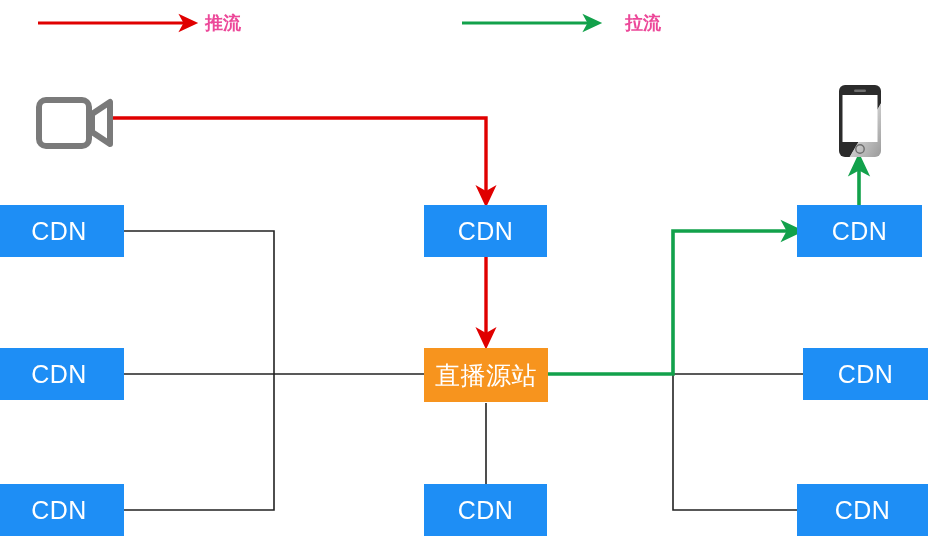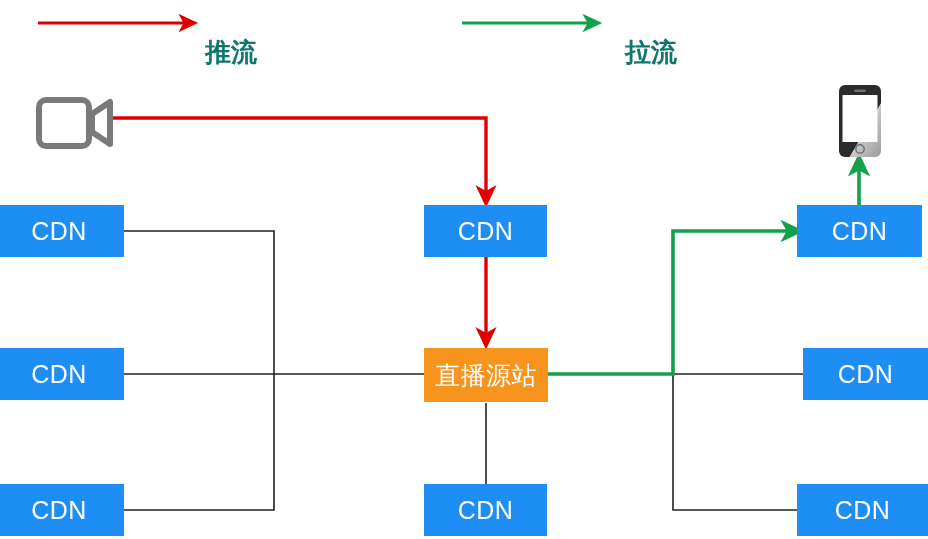--- a/index.html
+++ b/index.html
@@ -36,26 +36,25 @@
   }
   .node.cdn {
     background: #1e8ef5;
   }
   .node.origin {
     background: #f7941e;
     font-size: 25px;
   }
   .legend-label {
     position: absolute;
-    font-size: 26px;
+    font-size: 18px;
     font-weight: bold;
-    color: #0f766e;
+    color: #ec4899;
     z-index: 3;
     white-space: nowrap;
-    margin-top: 24px;
   }
   .device {
     position: absolute;
     z-index: 4;
   }
 </style>
 </head>
 <body>
 
 <div id="stage">

